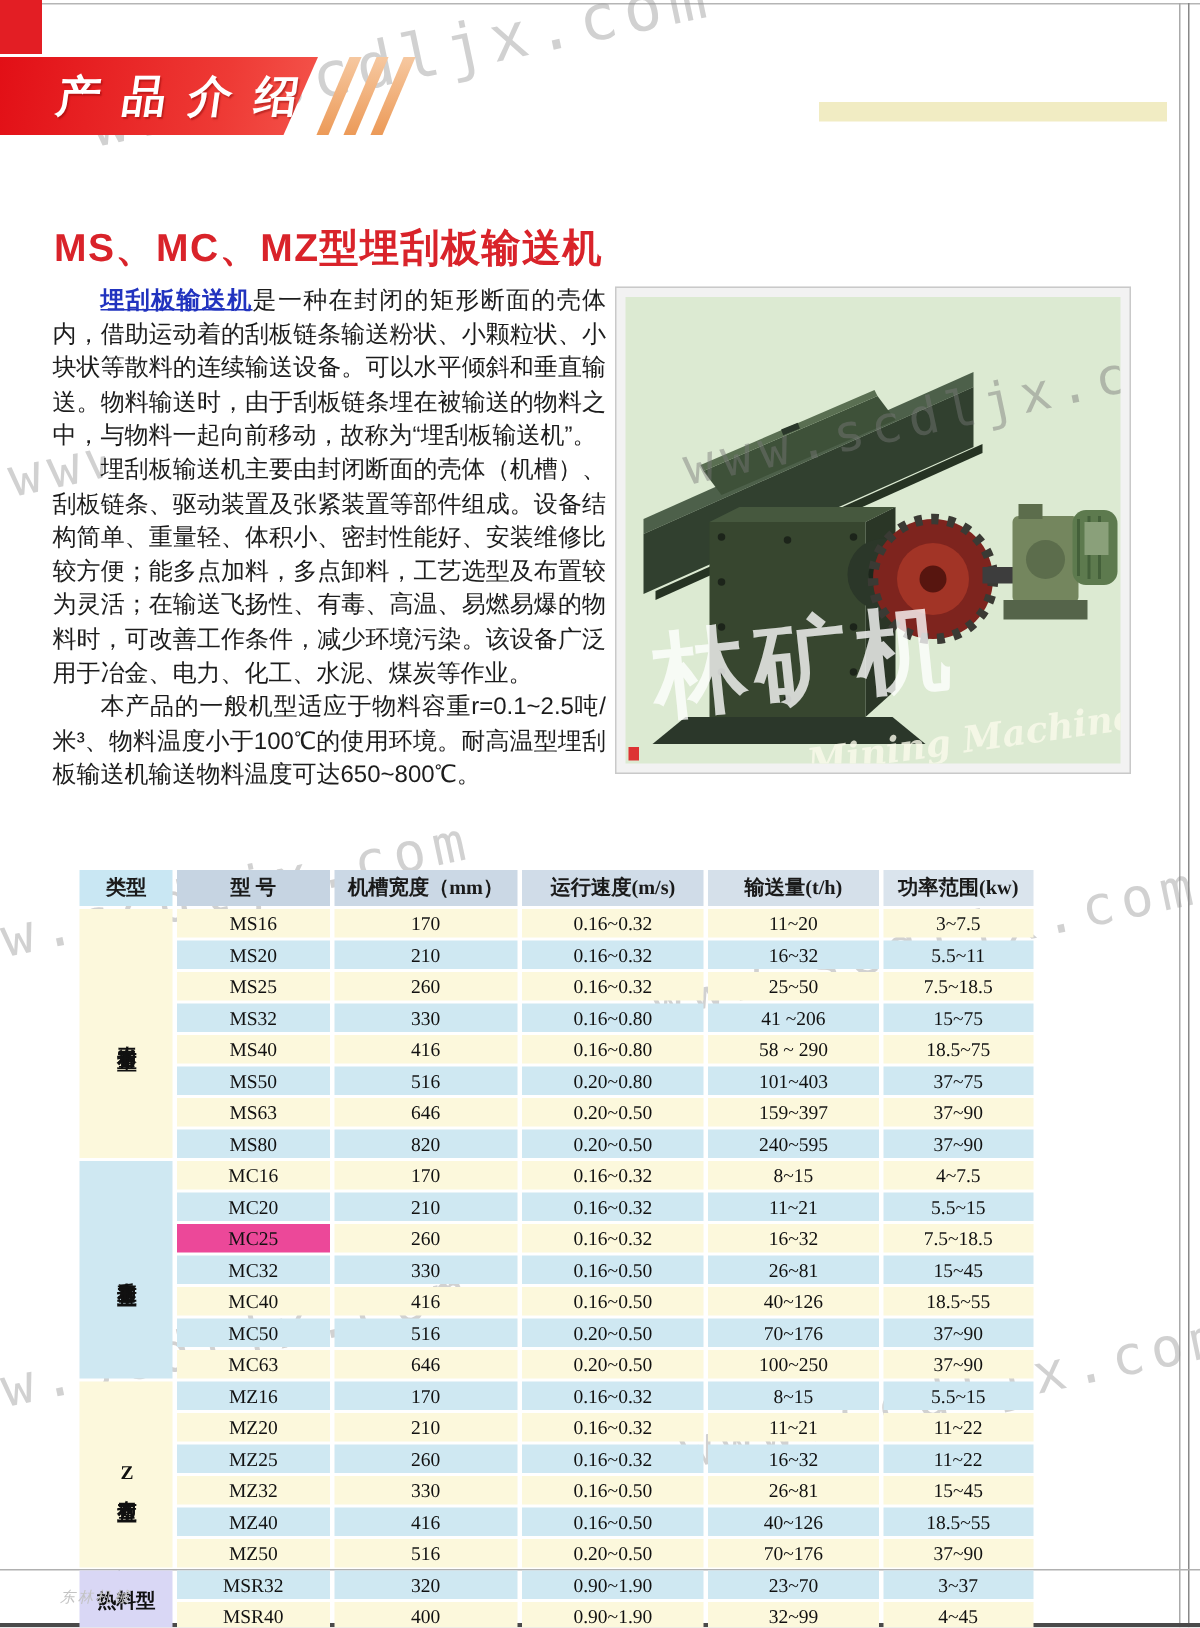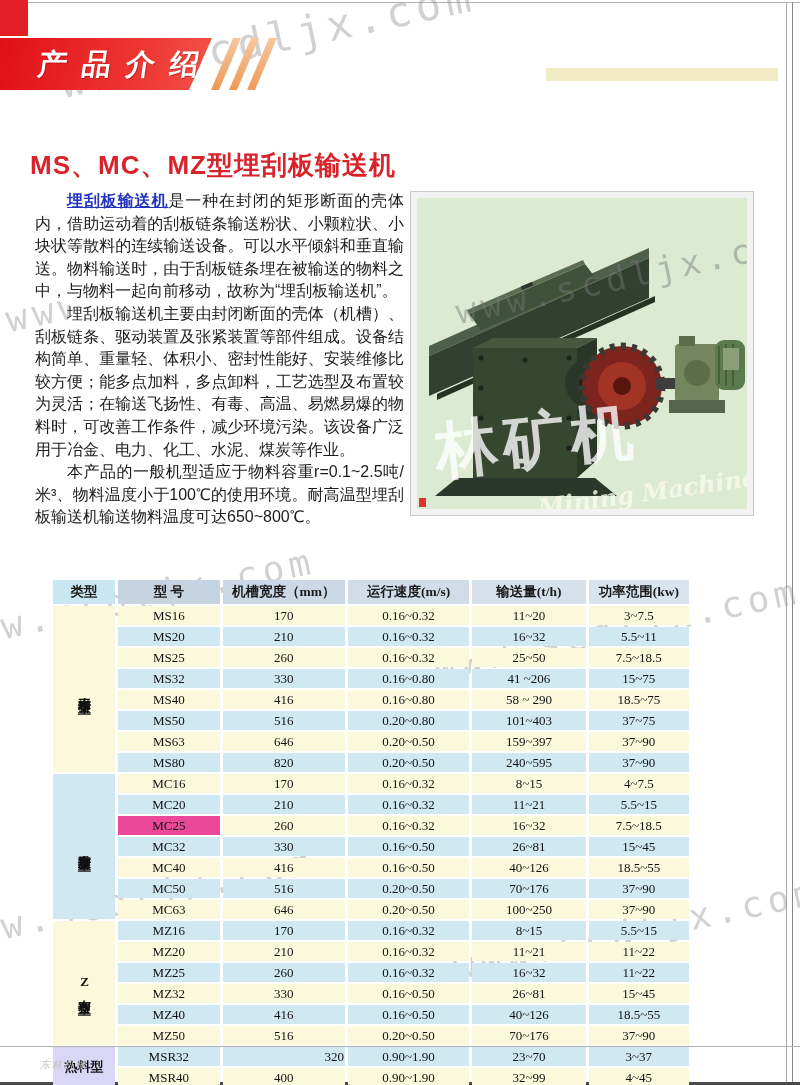--- a/index.html
+++ b/index.html
@@ -25,21 +25,21 @@
   .stripe{position:absolute;top:38px;width:8px;height:52px;transform:skewX(-23deg);
         background:linear-gradient(to bottom,#f6c8a0,#ec9a58);}
   .s1{left:222px}.s2{left:240px}.s3{left:258px}
   .cream-bar{position:absolute;left:546px;top:68px;width:232px;height:13px;background:#f1ecc3;}
   
   .wm{position:absolute;font-family:"DejaVu Sans Mono","Liberation Mono",monospace;
       font-size:36px;letter-spacing:5px;color:rgba(145,145,145,.42);
       transform:rotate(-12deg);transform-origin:left top;white-space:nowrap;pointer-events:none;}
   .wm-clip{position:absolute;overflow:hidden;pointer-events:none;}
   
-  .article-title{position:absolute;left:30px;top:148px;width:378px;
+  .article-title{position:absolute;left:30px;top:148px;width:378px;text-align:center;
       font-size:26px;font-weight:bold;color:#d9232a;letter-spacing:1px;white-space:nowrap;}
   .bodycol{position:absolute;left:35px;top:190px;width:369px;font-size:16px;line-height:22.6px;
       color:#1c1c1c;text-align:justify;}
   .bodycol p{margin:0;text-indent:2em;}
   .lead-term{color:#2133bf;font-weight:bold;text-decoration:underline;}
   
   .photo{position:absolute;left:410px;top:191px;width:344px;height:325px;background:#f2f2f2;
       border:1px solid #c9c9c9;box-sizing:border-box;padding:6px;}
   .photo-inner{position:relative;width:100%;height:100%;background:#dcead2;overflow:hidden;}
   .photo-wm-cn{position:absolute;left:18px;bottom:26px;font-family:"DejaVu Serif",serif;
@@ -319,21 +319,21 @@
         <tr>
           <td style="background: rgb(252, 248, 220);">MZ50</td>
           <td style="background: rgb(252, 248, 220);">516</td>
           <td style="background: rgb(252, 248, 220);">0.20~0.50</td>
           <td style="background: rgb(252, 248, 220);">70~176</td>
           <td style="background: rgb(252, 248, 220);">37~90</td>
         </tr>
         <tr>
           <td rowspan="2" class="type-cell" style="background: rgb(217, 215, 245);">热料型</td>
           <td style="background: rgb(207, 232, 242);">MSR32</td>
-          <td style="background: rgb(207, 232, 242); text-align: right;">320</td>
+          <td style="background: rgb(207, 232, 242);">320</td>
           <td style="background: rgb(207, 232, 242);">0.90~1.90</td>
           <td style="background: rgb(207, 232, 242);">23~70</td>
           <td style="background: rgb(207, 232, 242);">3~37</td>
         </tr>
         <tr>
           <td style="background: rgb(252, 248, 220);">MSR40</td>
           <td style="background: rgb(252, 248, 220);">400</td>
           <td style="background: rgb(252, 248, 220);">0.90~1.90</td>
           <td style="background: rgb(252, 248, 220);">32~99</td>
           <td style="background: rgb(252, 248, 220);">4~45</td>

